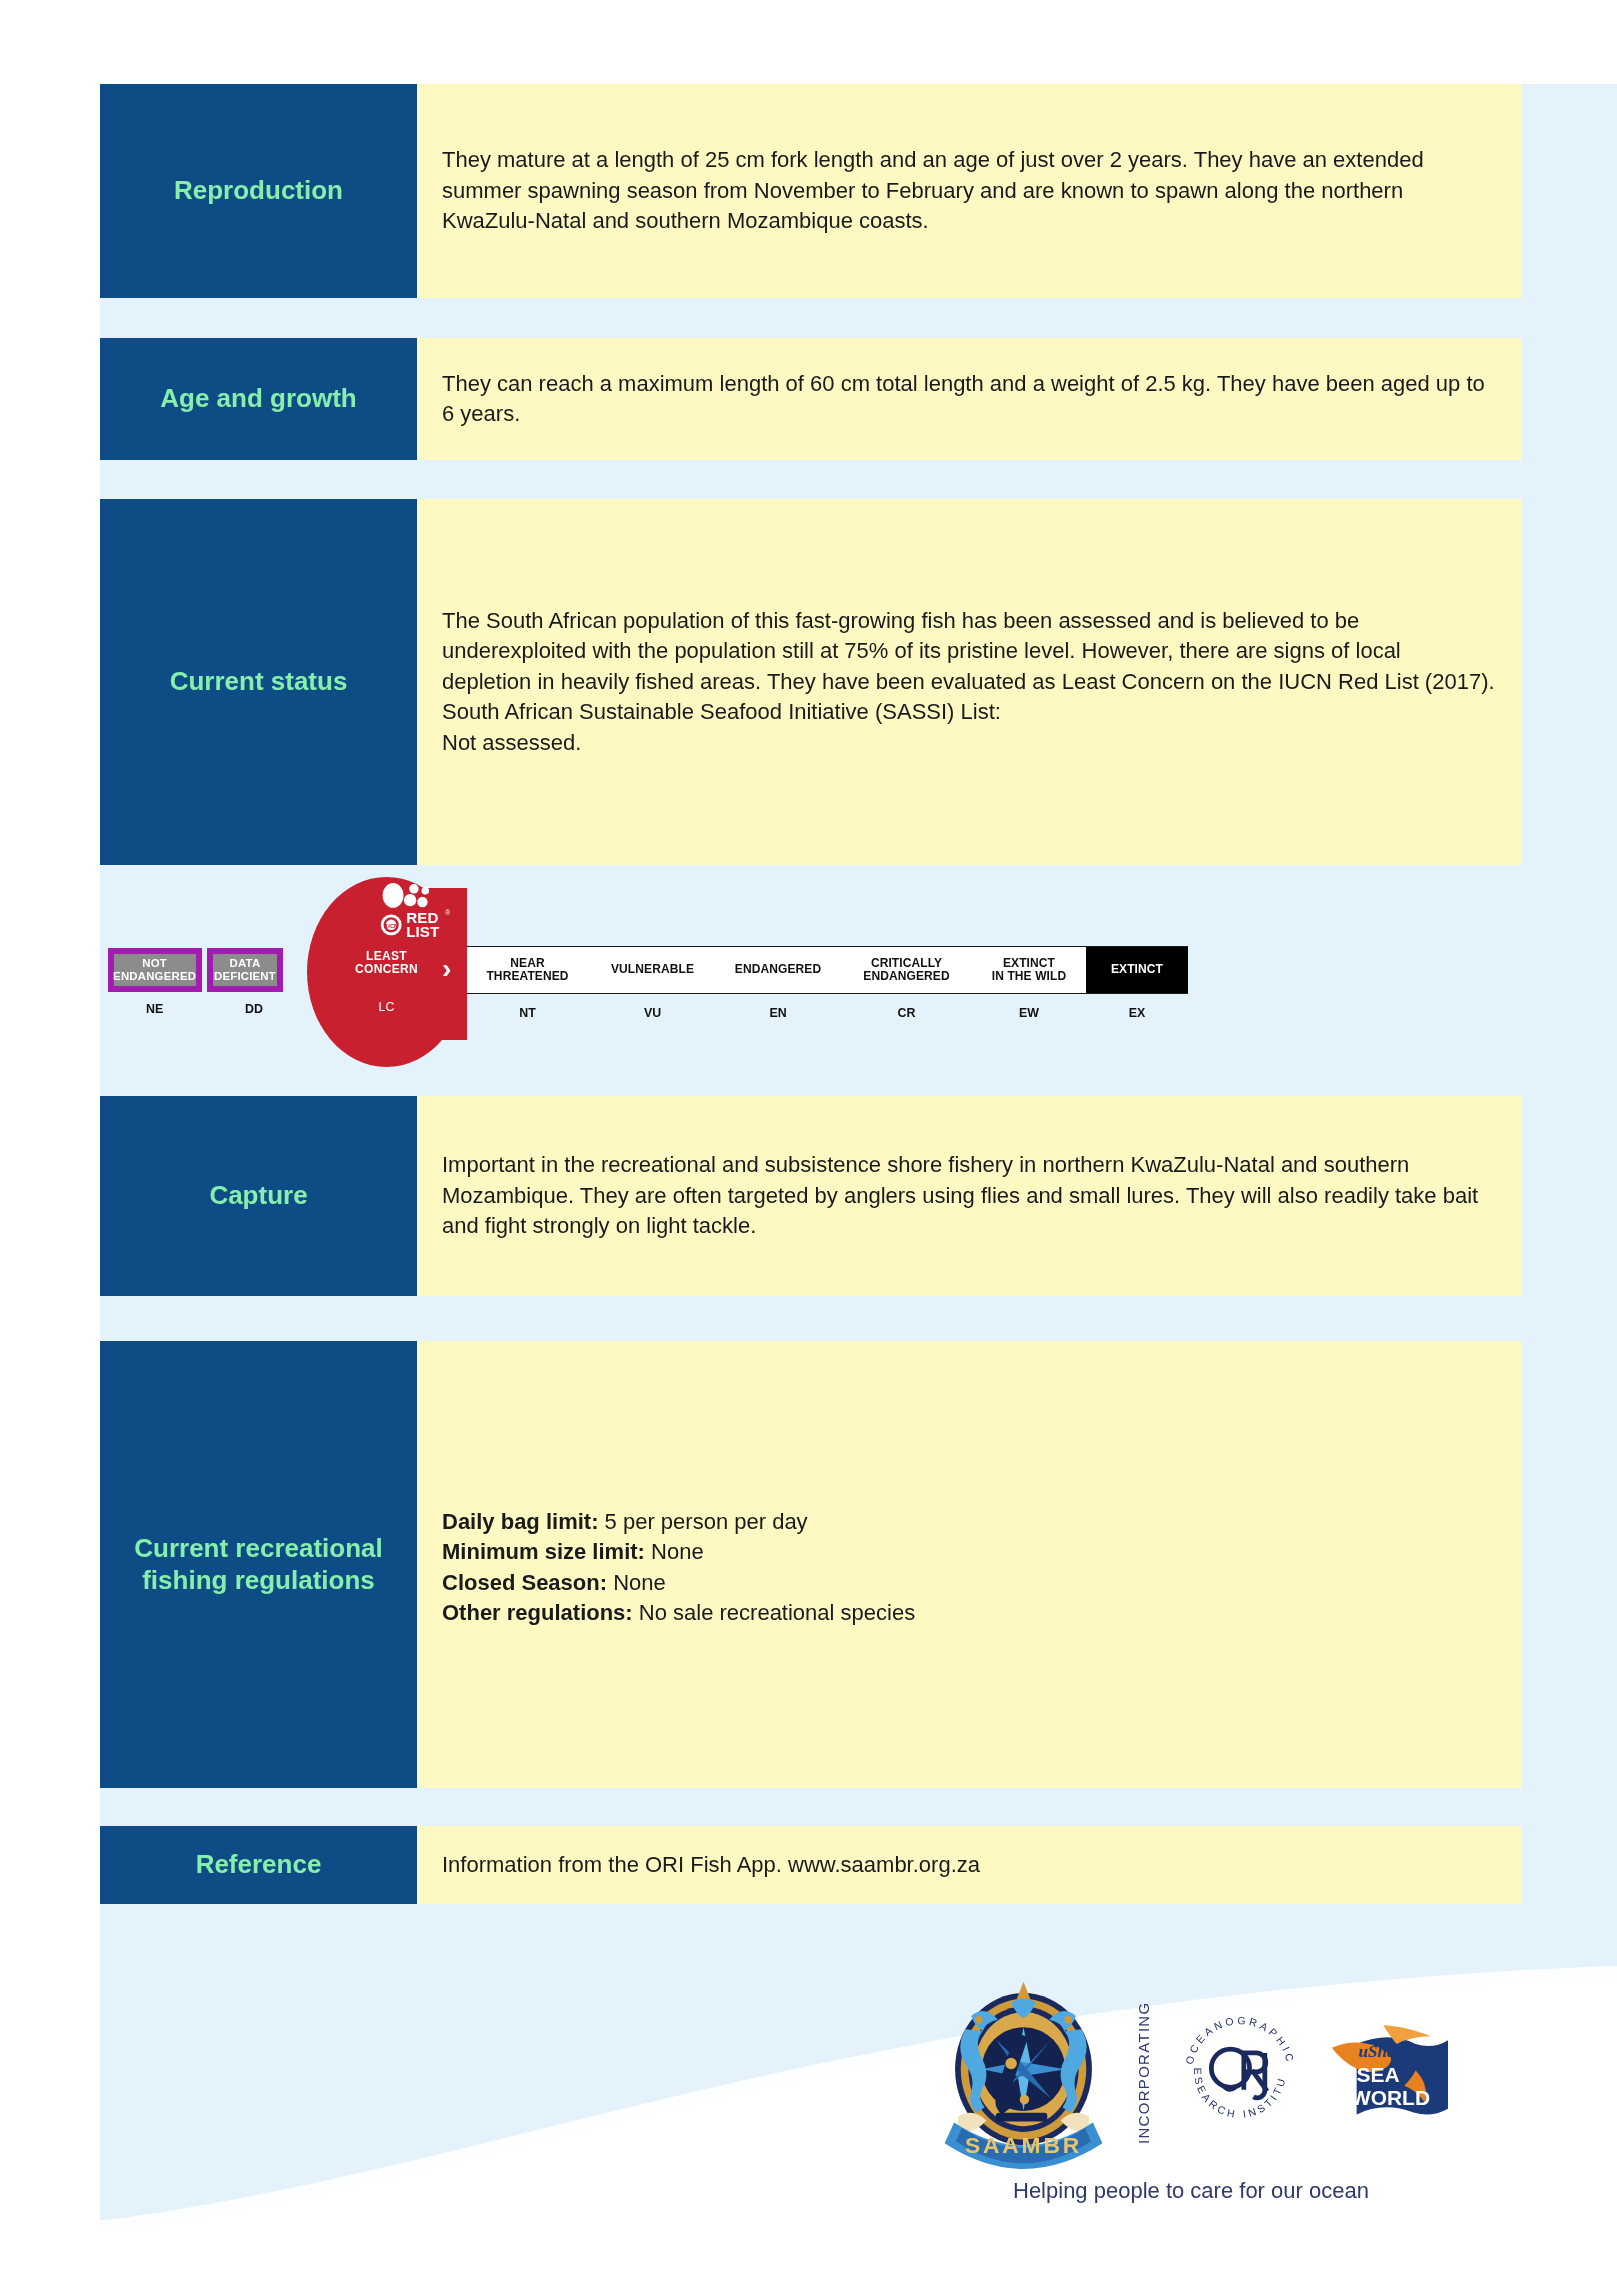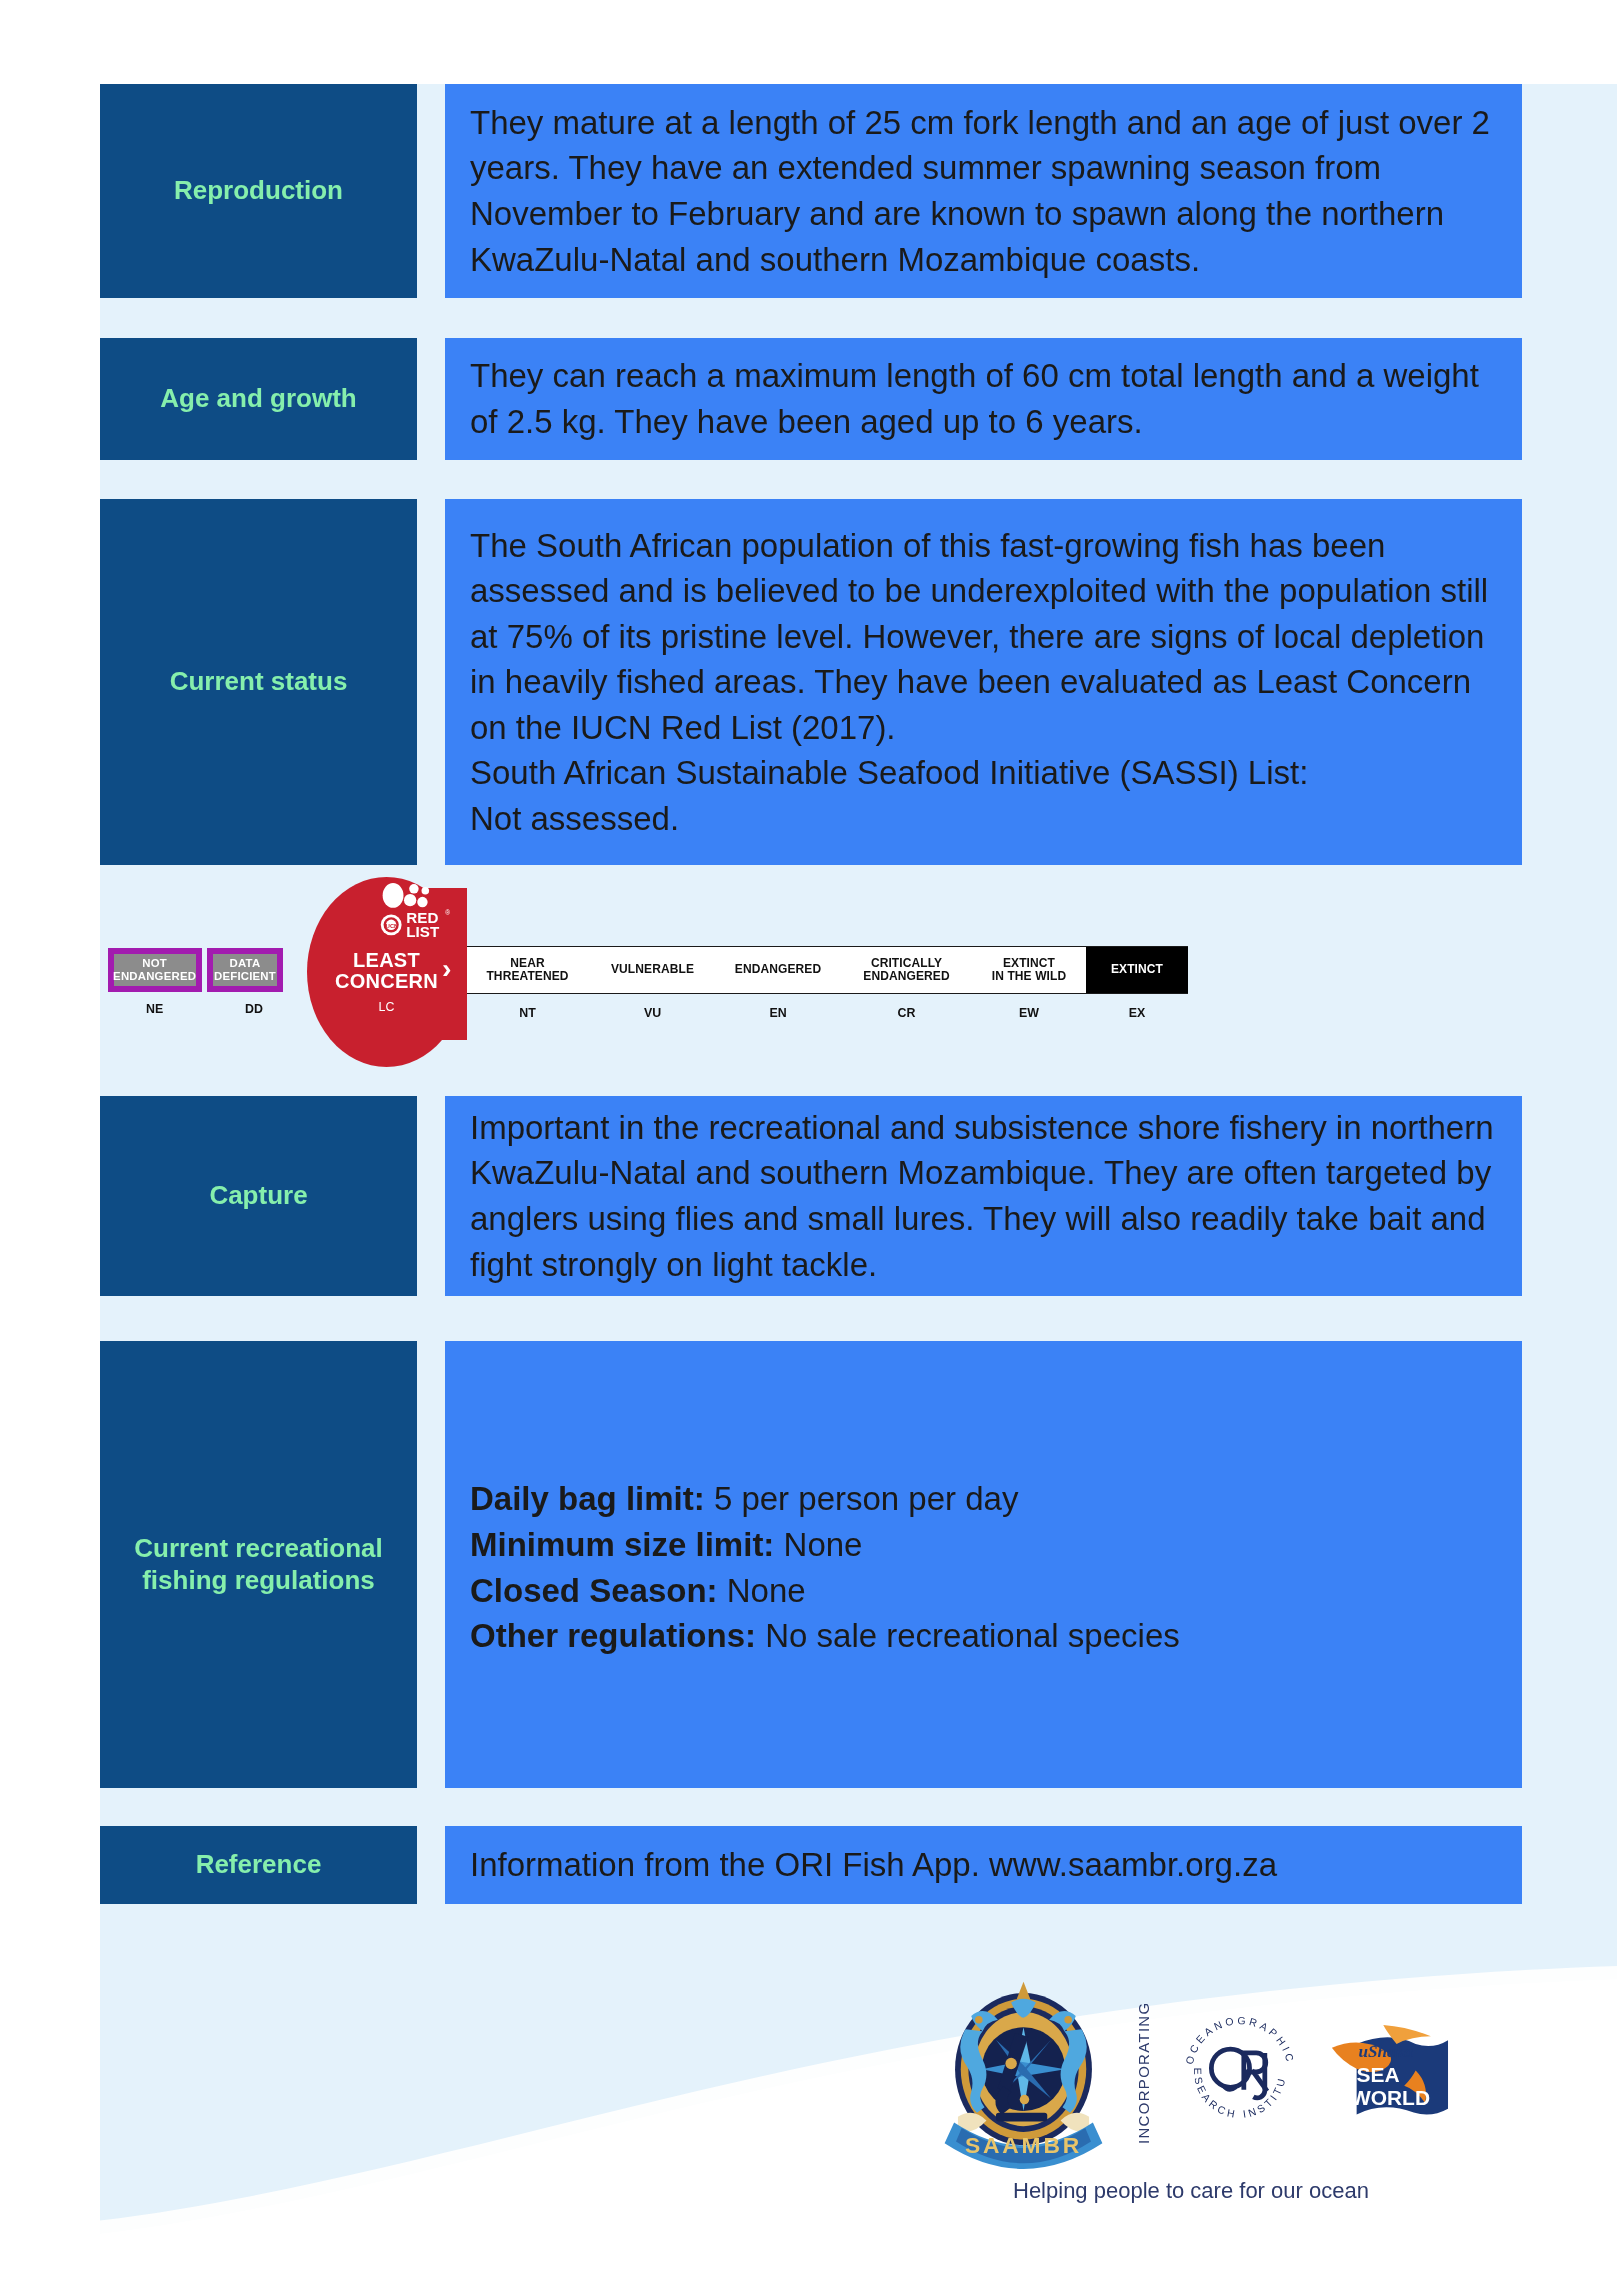--- a/index.html
+++ b/index.html
@@ -54,29 +54,28 @@
     font-size: 26px;
     line-height: 1.2;
     display: flex;
     align-items: center;
     justify-content: center;
     text-align: center;
     padding: 9.5px 7.6px;
   }
   .row-body {
     flex: 1 1 auto;
-    background: #3b82f6;
+    background: #fef9c3;
     color: #1a1a1a;
-    font-size: 33px;
+    font-size: 22px;
     line-height: 1.38;
     padding: 21px 27px 21px 25px;
     display: flex;
     flex-direction: column;
     justify-content: center;
-    margin-left: 28px;
   }
   .row-body p { margin: 0; }
   .row-body b { font-weight: bold; }
 
   
   .redlist-wrap {
     position: absolute;
     left: 100px;
     top: 866px;
     width: 1422px;
@@ -128,21 +127,21 @@
     z-index: 3;
   }
   .rl-oval-label {
     position: absolute;
     left: 207px;
     top: 84px;
     width: 159px;
     text-align: center;
     color: #ffffff;
     font-weight: bold;
-    font-size: 20px;
+    font-size: 12px;
     line-height: 1.06;
     z-index: 5;
     letter-spacing: 0.3px;
   }
   .rl-oval-code {
     position: absolute;
     left: 207px;
     top: 134px;
     width: 159px;
     text-align: center;

